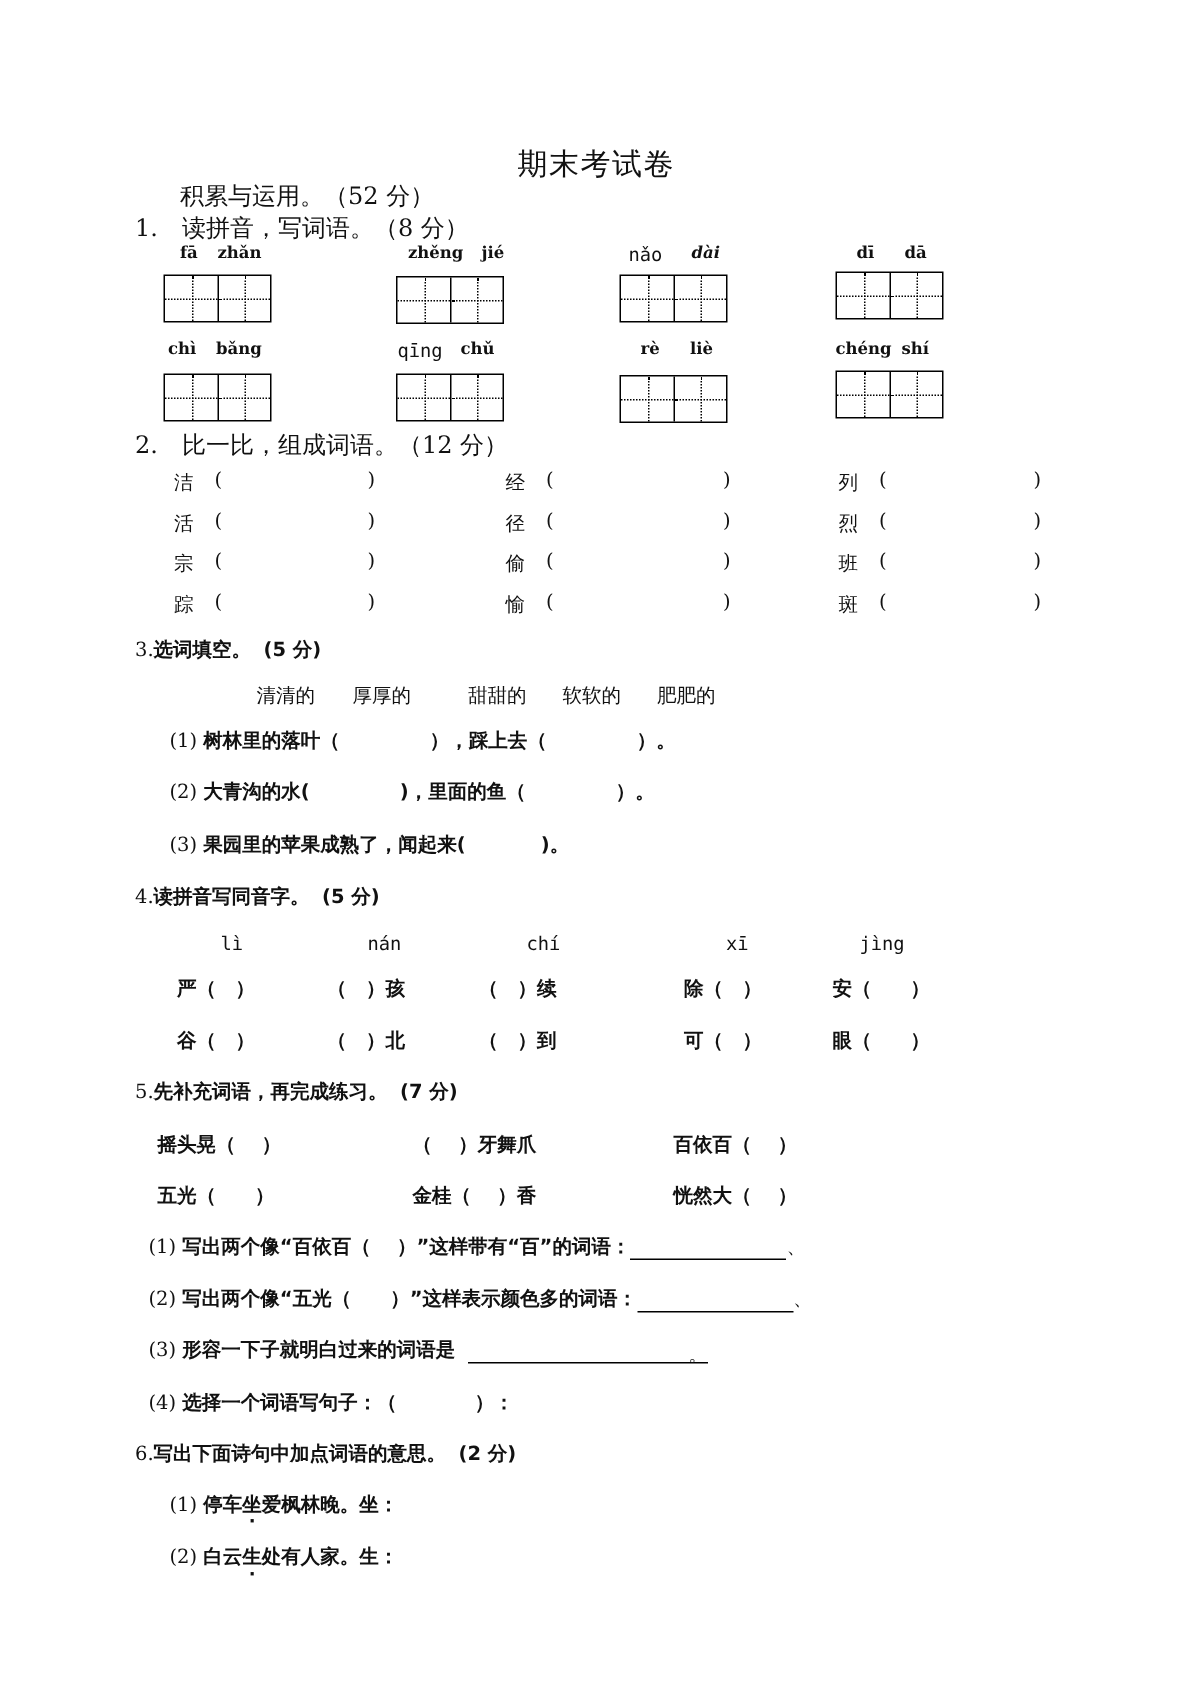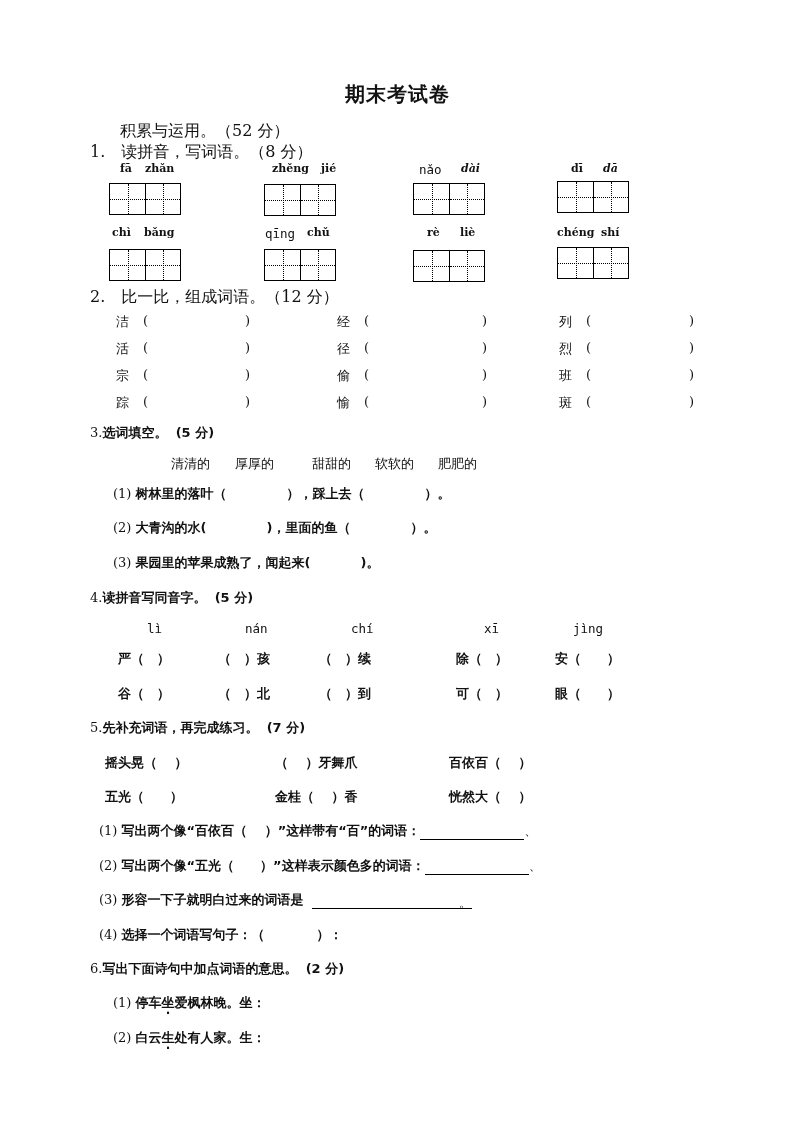--- a/index.html
+++ b/index.html
@@ -17,21 +17,21 @@
   .cell + .cell { border-left:1.5px solid #000; }
   .cell::before { content:""; position:absolute; left:50%; top:0; bottom:0; border-left:1.5px dotted #000; }
   .cell::after { content:""; position:absolute; top:50%; left:0; right:0; border-top:1.5px dotted #000; }
   .uline { display:inline-block; border-bottom:1px solid #000; height:14px; vertical-align:bottom; }
   .dot-under { position:relative; }
   .dot-under::after { content:"·"; position:absolute; left:50%; bottom:-10px; transform:translateX(-50%); font-size:12px; }
 </style>
 </head>
 <body>
 
-<div class="abs title" style="left:345px;top:81px;font-weight:bold;">期末考试卷</div>
+<div class="abs title" style="left:345px;top:96px;">期末考试卷</div>
 <div class="abs small" style="left:120px;top:121px;">积累与运用。（52 分）</div>
 
 <div class="abs small" style="left:90px;top:142px;">1.　读拼音，写词语。（8 分）</div>
 
 <div class="abs py" style="left:120px;top:162px;">fā</div>
 <div class="abs py" style="left:145px;top:162px;">zhǎn</div>
 <div class="tian" style="left:109px;top:183px;">
     <div class="cell"></div>
     <div class="cell"></div>
   </div>
@@ -44,21 +44,21 @@
   </div>
 
 <div class="abs pylight" style="left:419px;top:162px;font-weight:normal;">nǎo</div>
 <div class="abs py" style="left:461px;top:162px;font-style:italic;">dài</div>
 <div class="tian" style="left:413px;top:183px;">
     <div class="cell"></div>
     <div class="cell"></div>
   </div>
 
 <div class="abs py" style="left:571px;top:162px;">dī</div>
-<div class="abs py" style="left:603px;top:162px;font-style:italic;">dā</div>
+<div class="abs py" style="left:603px;top:162px;">dā</div>
 <div class="tian" style="left:557px;top:181px;">
     <div class="cell"></div>
     <div class="cell"></div>
   </div>
 
 <div class="abs py" style="left:112px;top:226px;">chì</div>
 <div class="abs py" style="left:144px;top:226px;">bǎng</div>
 <div class="tian" style="left:109px;top:249px;">
     <div class="cell"></div>
     <div class="cell"></div>

